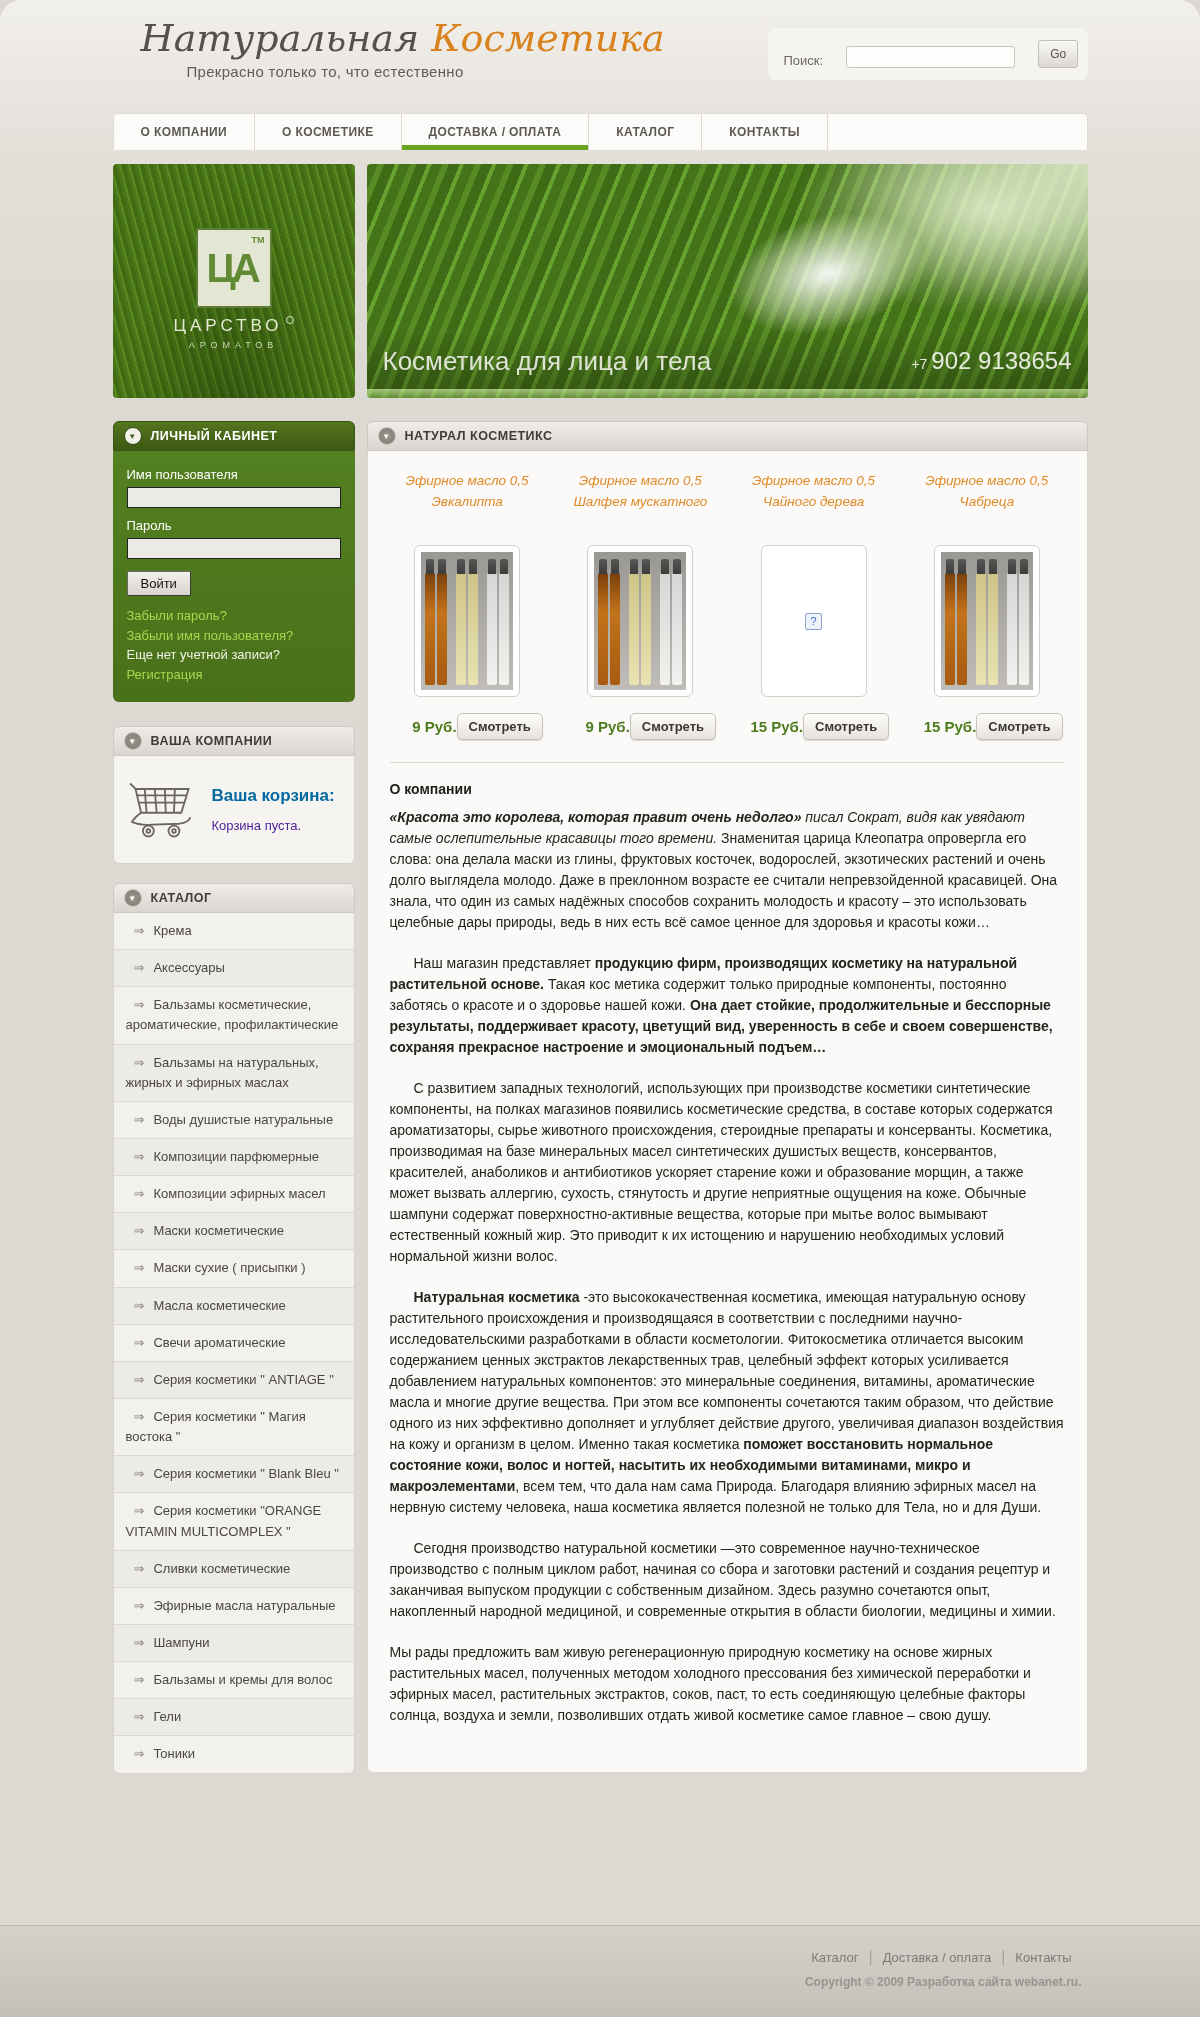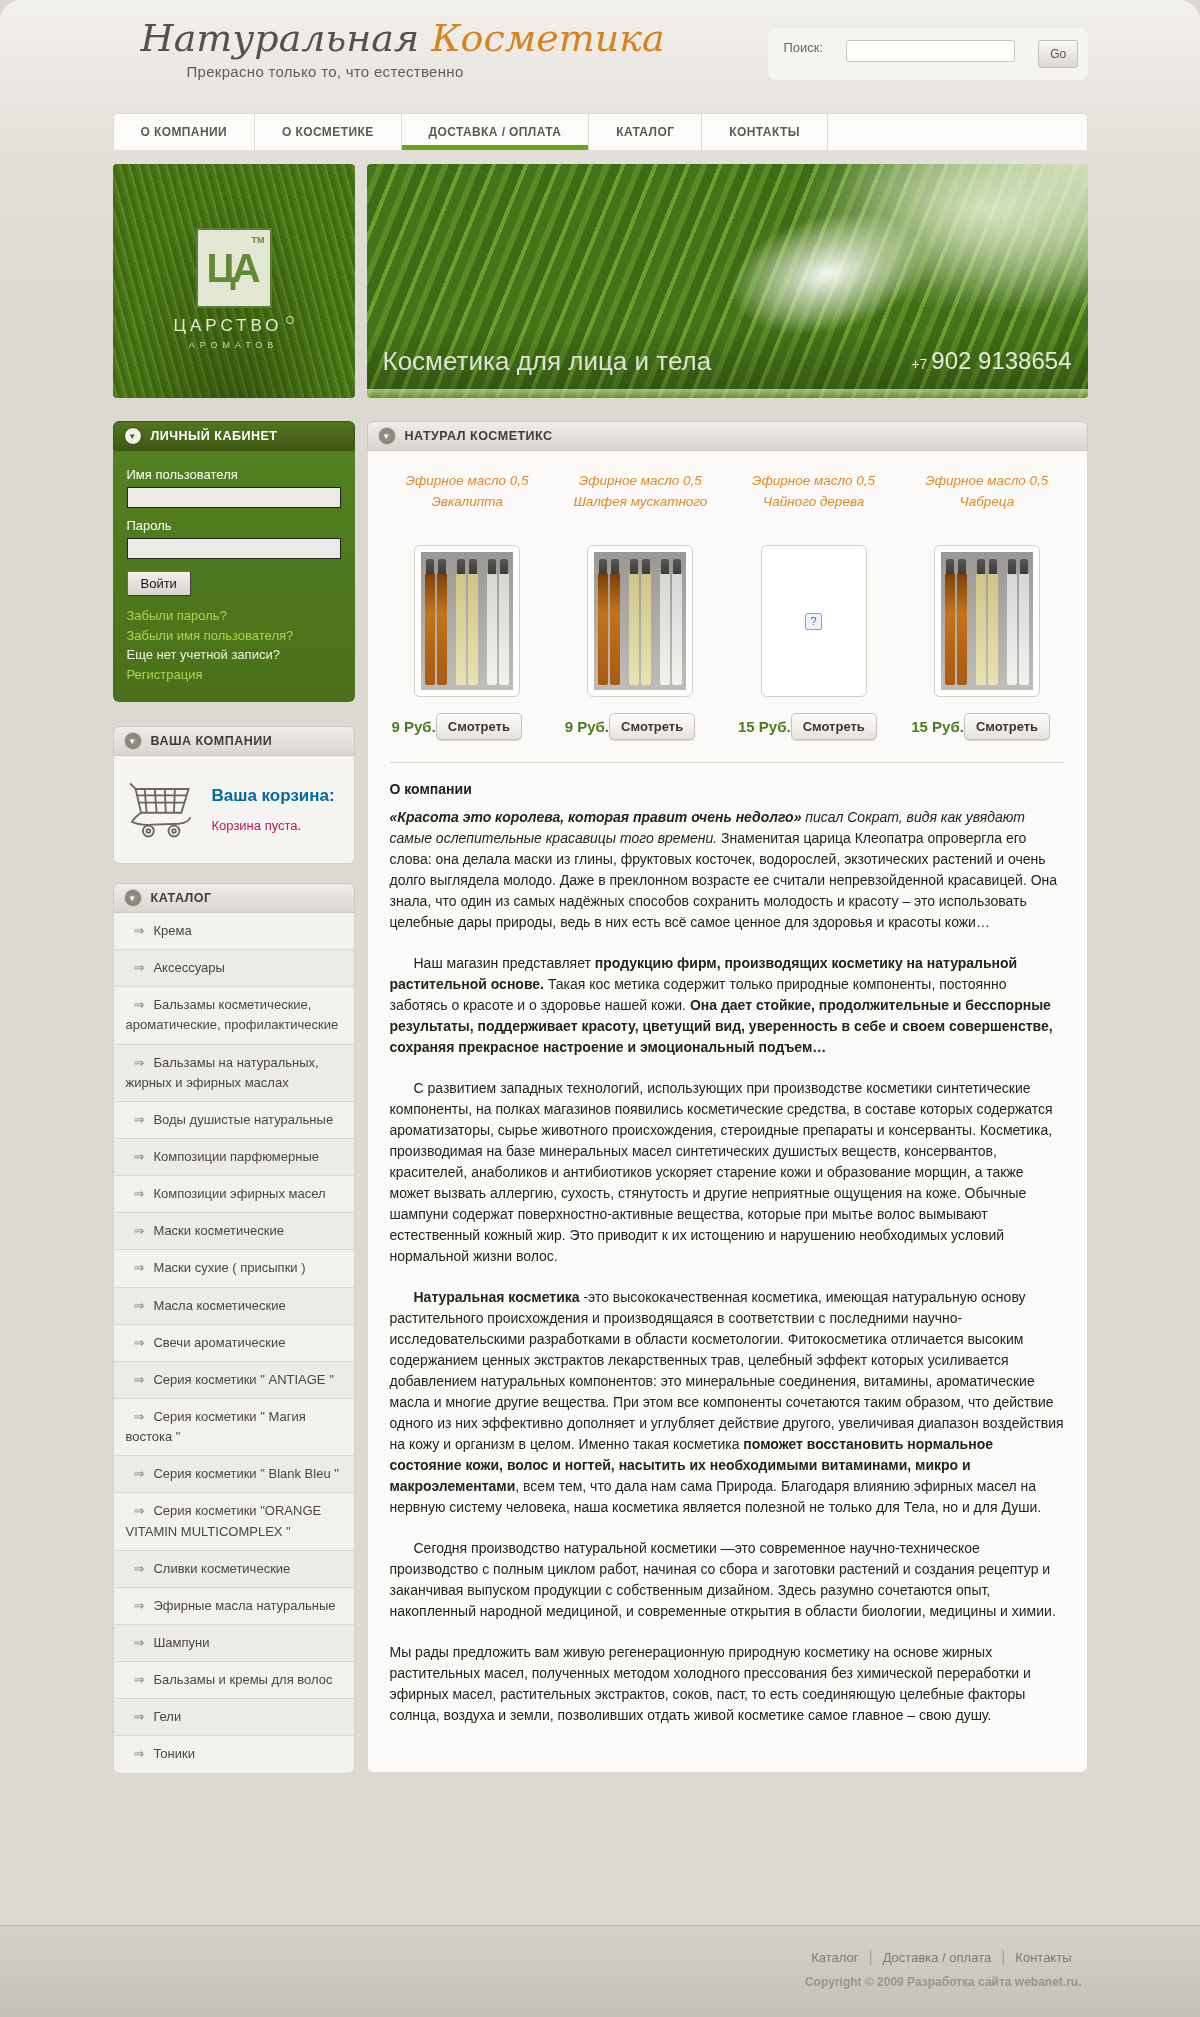--- a/index.html
+++ b/index.html
@@ -9,21 +9,21 @@
           background:linear-gradient(#f2f0eb, #e3dfd9 150px, #dcd8d2 340px);border-radius:21px; }
   .container { width:975px; margin:0 auto; }
 
   
   .site-header { position:relative; height:113px; }
   .logo-block { position:absolute; left:28px; top:18px; }
   .logo-line { font-family:"DejaVu Serif", serif; font-style:italic; font-size:38px; color:#55524e; line-height:1.1; }
   .logo-line .accent { color:#d9831f; }
   .tagline { font-size:15px; color:#5f5c57; margin-top:3px; padding-left:46px; letter-spacing:.3px; }
   .search-panel { position:absolute; right:0; top:28px; background:#f6f4ef; border-radius:8px;
-                  padding:12px 16px; display:flex; align-items:flex-start; gap:23px; width:320px; }
+                  padding:12px 16px; display:flex; align-items:flex-end; gap:23px; width:320px; }
   .search-label { font-size:13px; color:#6b6863; }
   .search-input { width:185px; height:22px; border:1px solid #c8c4be; border-radius:3px; background:#fffefd; padding:0 6px; font-size:12px; }
   .search-go { padding:3px 11px; height:28px; background:linear-gradient(#f9f8f6,#dcd8d2); border:1px solid #c2beb8;
                border-radius:3px; font-size:12px; color:#56534e; cursor:pointer; }
 
   
   .navbar { display:flex; background:#fcfbfa; border:1px solid #dedbd5; border-bottom:none; border-radius:5px 5px 0 0; height:37px; }
   .tab { display:flex; align-items:center; justify-content:center; padding:0 27px; font-size:12px; font-weight:bold;
          color:#5c5954; border-right:1px solid #ddd9d3; letter-spacing:.4px; position:relative; cursor:pointer; white-space:nowrap; }
   .tab.active::after { content:""; position:absolute; left:0; right:0; bottom:0; height:5px; background:#69a41f; }
@@ -82,21 +82,21 @@
   .login-links a { display:block; color:#a6d94e; text-decoration:none; line-height:1.5; cursor:pointer; }
   .login-links .plain { color:#f0f4e4; line-height:1.5; }
 
   .side-gap { height:24px; }
   .side-gap-sm { height:19px; }
 
   
   .cart-panel { background:#f6f4f0; border:1px solid #d5d1cb; border-top:none; border-radius:0 0 6px 6px;
          padding:16px 12px; display:flex; gap:12px; align-items:center; min-height:108px; }
   .cart-text b { display:block; color:#0369a1; font-size:17px; margin-bottom:10px; }
-  .cart-text span { color:#be185d; font-size:13px;text-align:right; }
+  .cart-text span { color:#4c1d95; font-size:13px;text-align:right; }
 
   
   .catalog-list { list-style:none; margin:0; padding:0; border:1px solid #d5d1cb; border-top:none; border-radius:0 0 6px 6px; overflow:hidden; }
   .catalog-list li { padding:8px 12px; border-bottom:1px solid #dbd7d1; background:#f3f1ed; color:#4a4741; font-size:13px; line-height:1.55; cursor:pointer; }
   .catalog-list li:nth-child(even) { background:#edebe6; }
   .catalog-list li:last-child { border-bottom:none; }
   .catalog-list .arr { color:#8a867f; margin:0 9px 0 8px; }
 
   
   .main-panel { background:#fbfaf8; border:1px solid #d9d5cf; border-top:none; border-radius:0 0 6px 6px; padding:20px 22px 26px; }
@@ -108,21 +108,21 @@
   .photo.missing { background:#fff; align-items:center; justify-content:center; padding-bottom:0; }
   .broken { width:17px; height:17px; border:1px solid #8aa2c8; color:#3a6cc4; background:#eef3fb; font-size:11px;
             display:flex; align-items:center; justify-content:center; border-radius:2px; }
   .tube { position:relative; display:inline-block; width:10px; height:112px; border-radius:2px; margin-right:2px; }
   .tube.second { margin-right:9px; }
   .tube:last-child { margin-right:0; }
   .tube::before { content:""; position:absolute; top:-14px; left:1px; width:8px; height:15px; background:linear-gradient(#5a5856,#3e3c3a); border-radius:2px 2px 0 0; }
   .tube.v0 { background:linear-gradient(180deg,#7a3f0a,#c2731a 35%,#a85a10); }
   .tube.v1 { background:linear-gradient(180deg,#cfc487,#e9e3b2); }
   .tube.v2 { background:linear-gradient(180deg,#d6d6d4,#f1f1ef); }
-  .p-row { display:flex; align-items:center; justify-content:flex-start; margin-top:10px; padding:0 2px; }
+  .p-row { display:flex; align-items:center; justify-content:flex-end; margin-top:10px; padding:0 2px; }
   .p-price { color:#4c7d1c; font-weight:bold; font-size:15px; }
   .p-btn { font-weight:bold; font-size:13px; color:#3a3732; padding:5px 11px; background:linear-gradient(#fefdfc,#e6e2db);
            border:1px solid #c6c2bb; border-radius:5px; box-shadow:0 1px 1px rgba(0,0,0,.15); cursor:pointer; font-family:inherit; }
   .divider { border:none; border-top:1px solid #dcd8d2; margin:22px 0 18px; }
 
   .about h3 { font-size:14px; margin:0 0 10px; color:#1f1d1a; }
   .about p { margin:0 0 20px; font-size:14px; line-height:1.5; color:#26241f; }
   .about p.ind { text-indent:24px; }
   .about .b { font-weight:bold; }
   .about .i { font-style:italic; }

